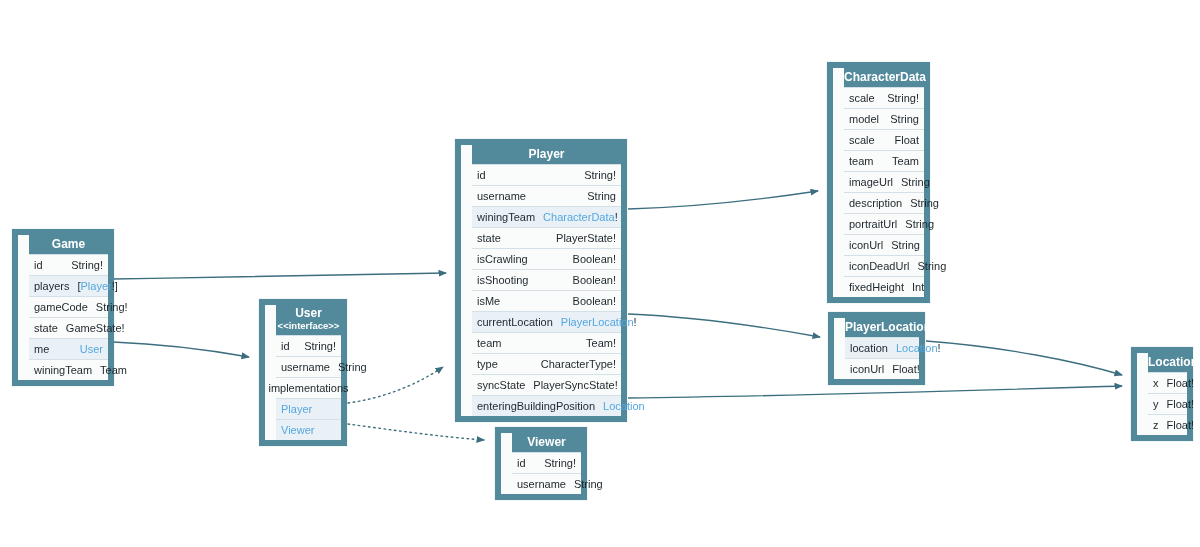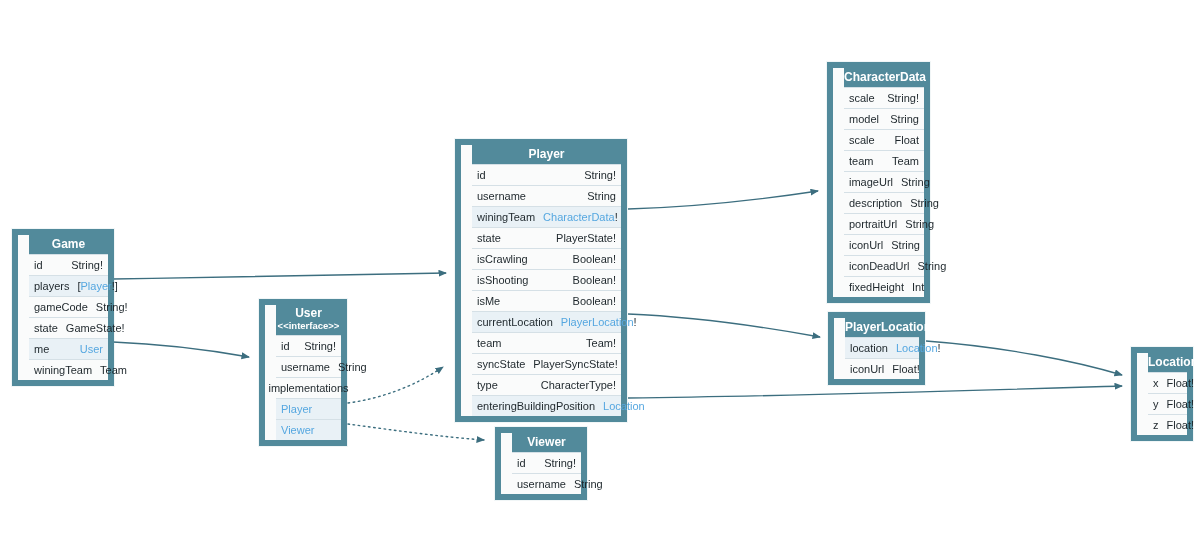--- a/index.html
+++ b/index.html
@@ -189,26 +189,26 @@
         </div>
         <div class="row linkrow">
           <span class="fname">currentLocation</span>
           <span class="ftype"><span class="linktext">PlayerLocation</span><span class="">!</span></span>
         </div>
         <div class="row">
           <span class="fname">team</span>
           <span class="ftype"><span class="">Team!</span></span>
         </div>
         <div class="row">
+          <span class="fname">type</span>
+          <span class="ftype"><span class="">CharacterType!</span></span>
+        </div>
+        <div class="row">
           <span class="fname">syncState</span>
           <span class="ftype"><span class="">PlayerSyncState!</span></span>
-        </div>
-        <div class="row">
-          <span class="fname">type</span>
-          <span class="ftype"><span class="">CharacterType!</span></span>
         </div>
         <div class="row linkrow">
           <span class="fname">enteringBuildingPosition</span>
           <span class="ftype"><span class="linktext">Location</span></span>
         </div>
       </div>
       <div class="node" style="left: 495px; top: 427px; width: 92px; border-color: rgb(82, 138, 155);">
         <div class="node-header" style="background: rgb(82, 138, 155); color: rgb(255, 255, 255);">
           <div>Viewer</div>
         </div>

